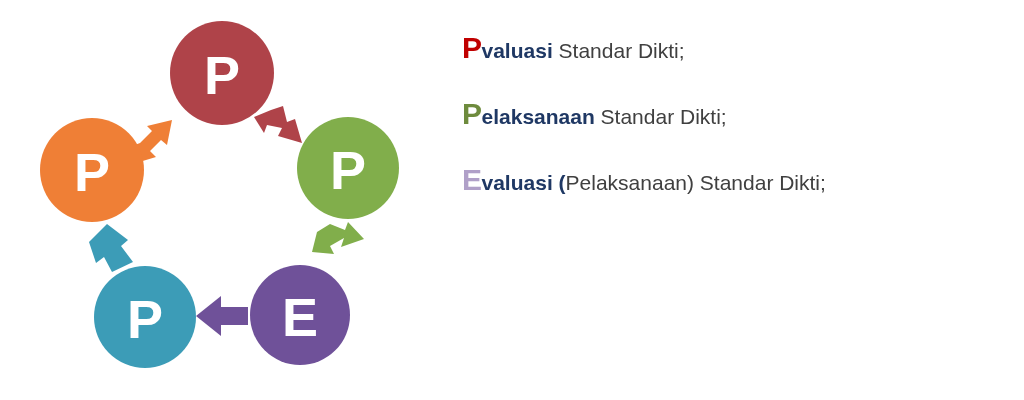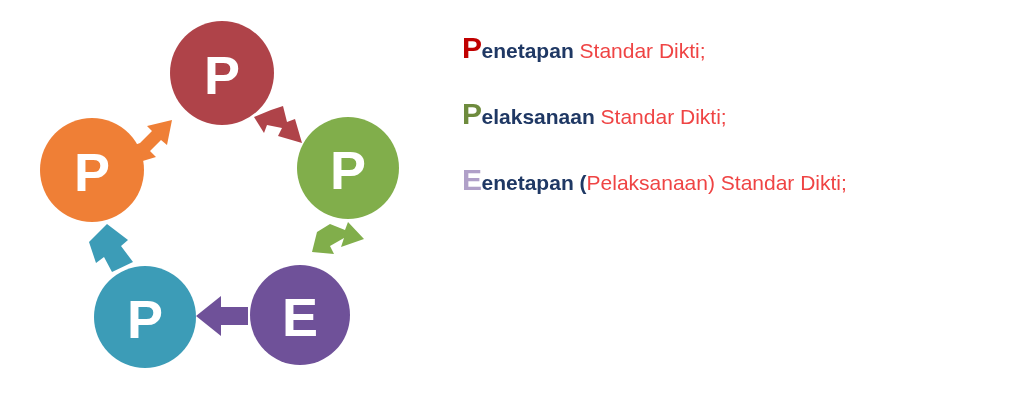--- a/index.html
+++ b/index.html
@@ -68,21 +68,21 @@
     line-height: 1;
     vertical-align: baseline;
     letter-spacing: -0.5px;
   }
   .step-bold {
     font-weight: 700;
     color: #1F3864;
   }
   .step-rest {
     font-weight: 400;
-    color: #ef4444;
+    color: #404040;
   }
 </style>
 </head>
 <body>
 
 <div id="page">
 
   <div id="cycle-diagram">
     <svg viewBox="0 0 440 400" xmlns="http://www.w3.org/2000/svg">
 
@@ -135,28 +135,28 @@
         <circle cx="92" cy="170" r="52" fill="#EF7F36"></circle>
         <text class="node-letter" x="92" y="172">P</text>
       </g>
 
     </svg>
   </div>
 
   <div id="steps-list">
 
     <div class="step-line">
-      <span class="step-initial" style="color:#C00000">P</span><span class="step-bold">enetapan</span><span class="step-rest"> Standar Dikti;</span>
+      <span class="step-initial" style="color:#C00000">P</span><span class="step-bold">valuasi</span><span class="step-rest"> Standar Dikti;</span>
     </div>
 
     <div class="step-line">
       <span class="step-initial" style="color:#6E8B3D">P</span><span class="step-bold">elaksanaan</span><span class="step-rest"> Standar Dikti;</span>
     </div>
 
     <div class="step-line">
-      <span class="step-initial" style="color:#B0A0C8">E</span><span class="step-bold">enetapan (</span><span class="step-rest">Pelaksanaan) Standar Dikti;</span>
+      <span class="step-initial" style="color:#B0A0C8">E</span><span class="step-bold">valuasi (</span><span class="step-rest">Pelaksanaan) Standar Dikti;</span>
     </div>
 
 
 
   </div>
 
 </div>
 
 </body></html>

